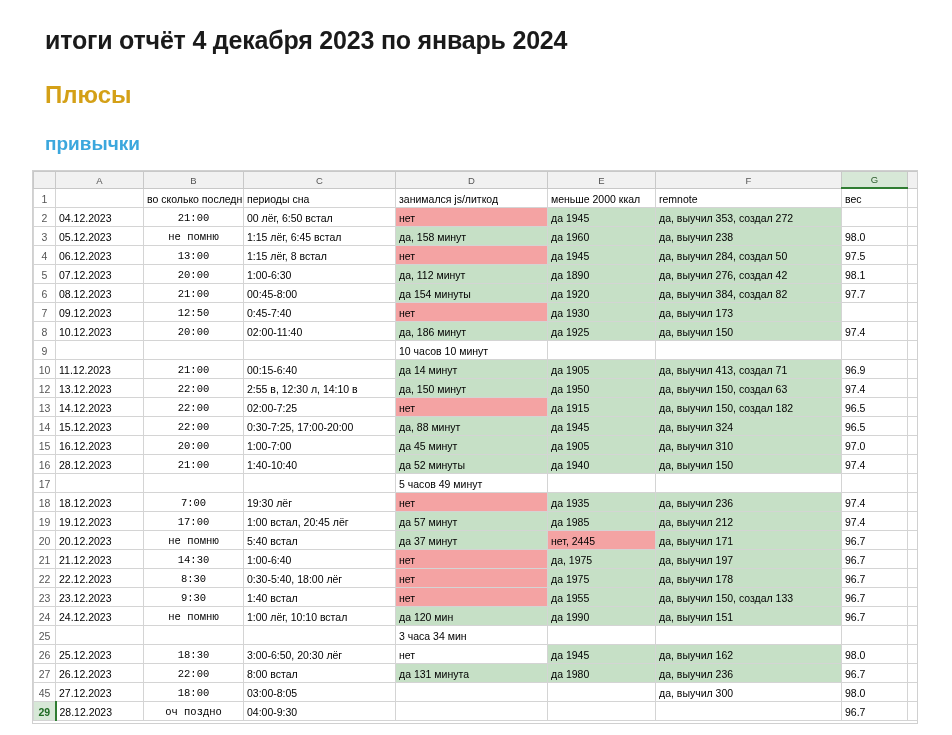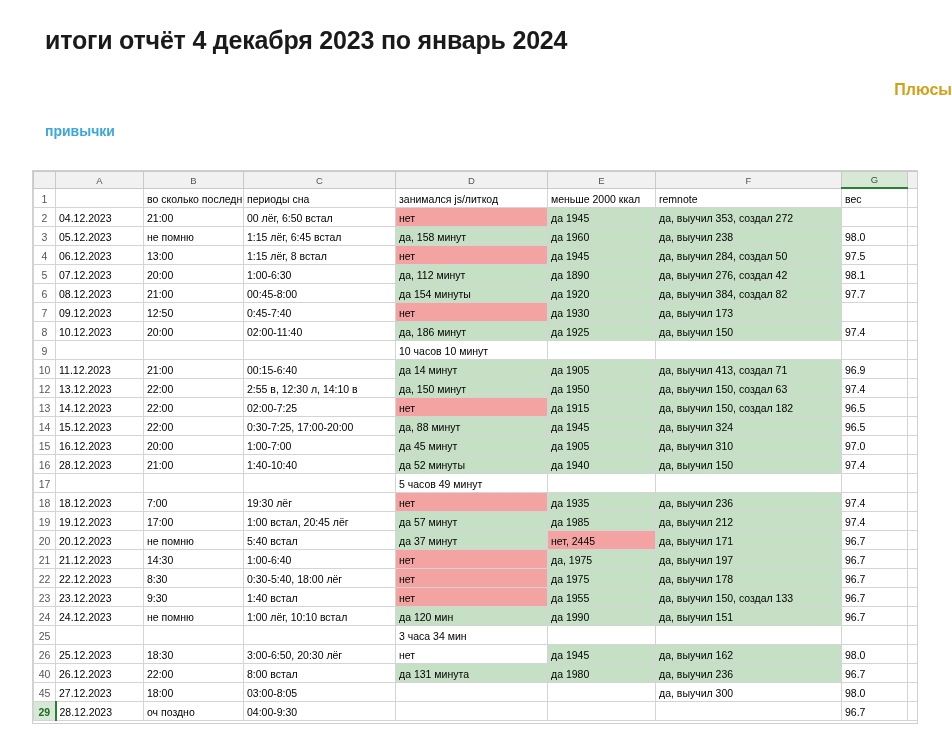--- a/index.html
+++ b/index.html
@@ -21,28 +21,27 @@
   }
   .doc-title {
     font-size: 25px;
     font-weight: bold;
     color: #1a1a1a;
     margin: 0 0 0 34px;
     padding-top: 8px;
     letter-spacing: -0.2px;
   }
   .heading-plus {
-    font-size: 16px;
+    font-size: 24px;
     font-weight: bold;
     color: #d4a017;
     margin: 26px 0 0 34px;
-    text-align: right;
   }
   .heading-habits {
-    font-size: 14px;
+    font-size: 19px;
     font-weight: bold;
     color: #3ba7dd;
     margin: 24px 0 0 34px;
   }
   .sheet-wrap {
     position: absolute;
     left: 32px;
     top: 170px;
     width: 884px;
     height: 552px;
@@ -93,21 +92,21 @@
     border: 1px solid #c8c8c8;
   }
   td.rowhdr.sel {
     background: #d7e8d7;
     color: #1f6b23;
     font-weight: bold;
     border-right: 2px solid #2f7d32;
   }
   
   td.date { text-align: left; padding-left: 4px; }
-  td.num-right { text-align: left; padding-right: 4px; }
+  td.num-right { text-align: center; padding-right: 4px; font-family: Liberation Mono, monospace; }
   td.bold { font-weight: bold; }
   .red { background: #f4a3a3 !important; }
   .green { background: #c6e0c6 !important; }
   .hdrcell {
     vertical-align: top;
     font-size: 10.5px;
     line-height: 12.5px;
     white-space: normal;
     height: 52px;
   }
@@ -425,21 +424,21 @@
             <td class="date bold">25.12.2023</td>
             <td class="num-right bold">18:30</td>
             <td class="bold">3:00-6:50, 20:30 лёг</td>
             <td class="bold ">нет</td>
             <td class="bold green">да 1945</td>
             <td class="bold green">да, выучил 162</td>
             <td class="bold">98.0</td>
             <td></td>
           </tr>
           <tr>
-            <td class="rowhdr">40</td>
+            <td class="rowhdr">27</td>
             <td class="date bold">26.12.2023</td>
             <td class="num-right bold">22:00</td>
             <td class="bold">8:00 встал</td>
             <td class="bold green">да 131 минута</td>
             <td class="bold green">да 1980</td>
             <td class="bold green">да, выучил 236</td>
             <td class="bold">96.7</td>
             <td></td>
           </tr>
           <tr>

